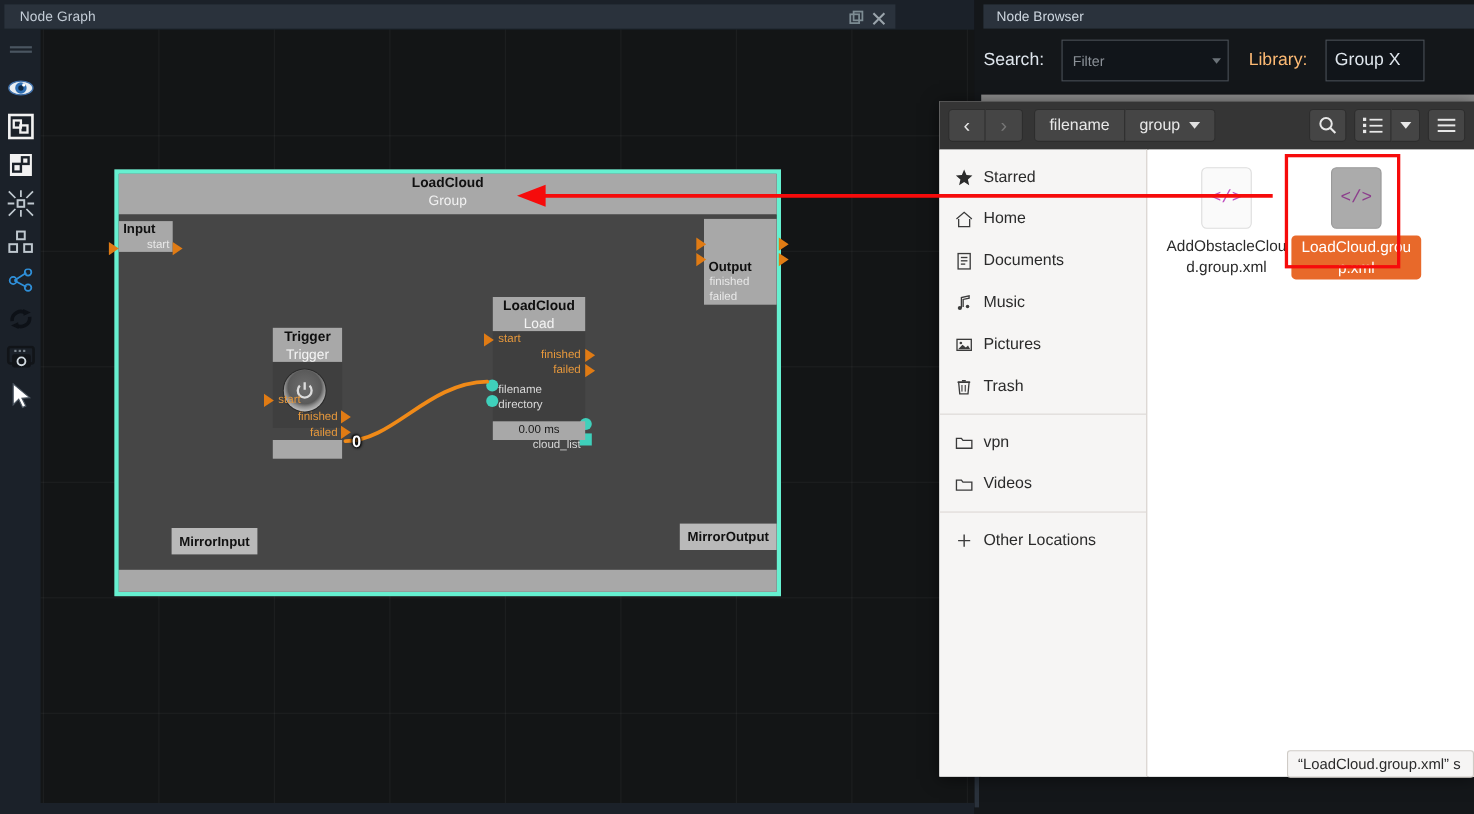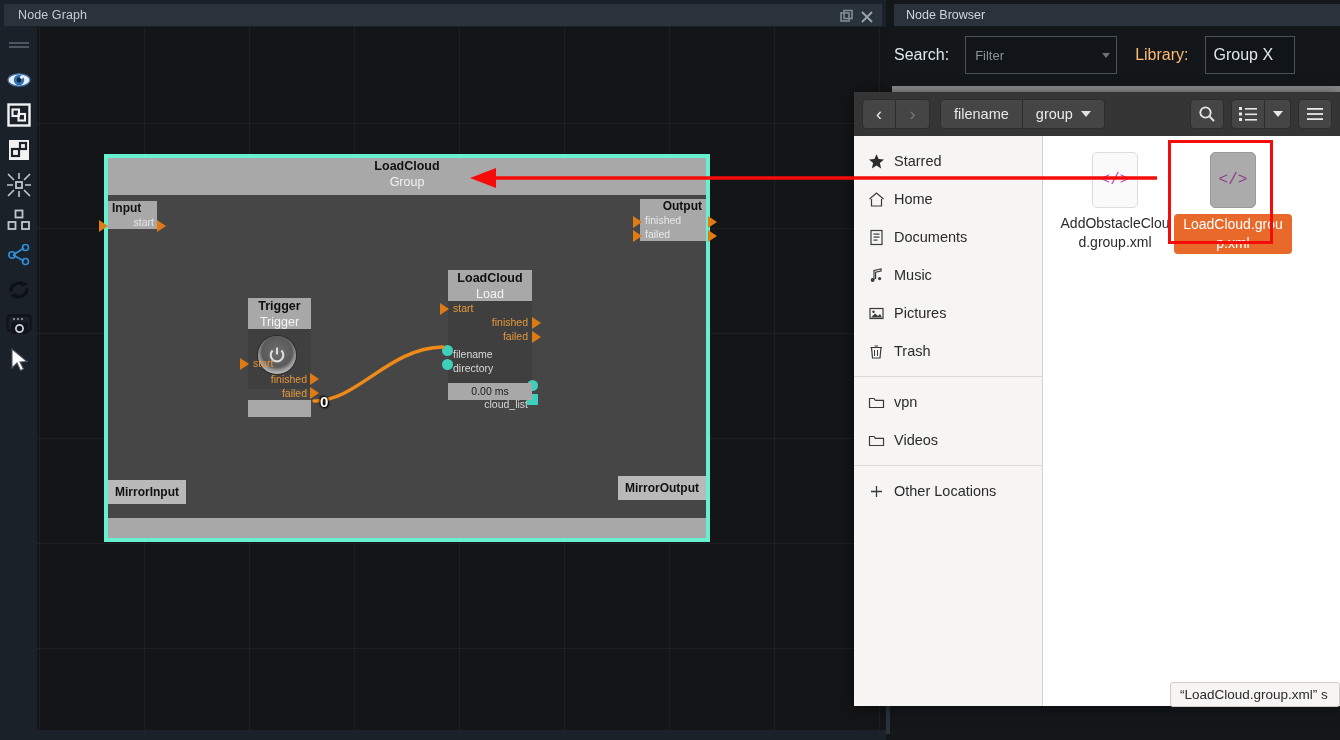--- a/index.html
+++ b/index.html
@@ -10,21 +10,21 @@
     overflow: hidden;
   }
   #root { position: relative; width: 1340px; height: 740px; }
 
   
   .ng-panel {
     position: absolute; left: 0; top: 0; width: 886px; height: 740px;
     background: #1b2129;
   }
   .ng-titlebar {
-    position: absolute; left: 4px; top: 4px; width: 878px; height: 22px;
+    position: absolute; left: 4px; top: 4px; width: 810px; height: 22px;
     background: #2a323c;
   }
   .ng-title {
     position: absolute; left: 14px; top: 4px;
     font-size: 12.5px; color: #c3ccd6; letter-spacing: .1px;
   }
   .ng-winbtns {
     position: absolute; right: 4px; top: 2px;
     display: flex; align-items: center; gap: 1px;
   }
@@ -85,21 +85,21 @@
   .tri {
     position: absolute; width: 0; height: 0;
     border-top: 6px solid transparent; border-bottom: 6px solid transparent;
     border-left: 9px solid #e07b14;
   }
 
   
   .mirror {
     position: absolute; background: #b9b9b9; height: 24px;
     font-size: 12px; font-weight: bold; color: #111;
-    display: flex; align-items: center; padding: 0 7px;
+    display: flex; align-items: center; padding: 0 7px; margin-left: 48px;
   }
 
   
   .node { position: absolute; background: #3f3f3f; }
   .node-head { background: #a8a8a8; padding-top: 1px; }
   .node-head .n-name { text-align: center; font-size: 12.5px; font-weight: bold; color: #0f0f0f; line-height: 15px;}
   .node-head .n-type { text-align: center; font-size: 12.5px; color: #f4f4f4; line-height: 16px; }
   .node-foot { background: #a8a8a8; height: 17px; }
   .node-foot .n-time { text-align: center; font-size: 10.5px; color: #1a1a1a; line-height: 17px; }
 
@@ -360,21 +360,21 @@
         <div class="group-body">
 
           <div class="io-node" style="left:0px; top:6px; width:49px;">
             <div class="io-name">Input</div>
             <div class="io-row r">start</div>
             <div class="tri" style="left:49px; top:19px;"></div>
             <div class="tri" style="left:-9px; top:19px;"></div>
           </div>
 
           <div class="io-node" style="right:0px; top:4px; width:66px;">
-            <div class="io-name" style="text-align:right;">Output</div>
+            <div class="io-name" style="text-align:left;margin-top:36px;">Output</div>
             <div class="io-row l">finished</div>
             <div class="io-row l">failed</div>
             <div class="tri" style="left:-7px; top:17px;"></div>
             <div class="tri" style="left:-7px; top:31px;"></div>
             <div class="tri" style="right:-11px; top:17px;"></div>
             <div class="tri" style="right:-11px; top:31px;"></div>
           </div>
 
           <div class="node" style="left:140px; top:75px; width:63px; height:91px;margin-top:28px;">
             <div class="node-head" style="height:31px;">

